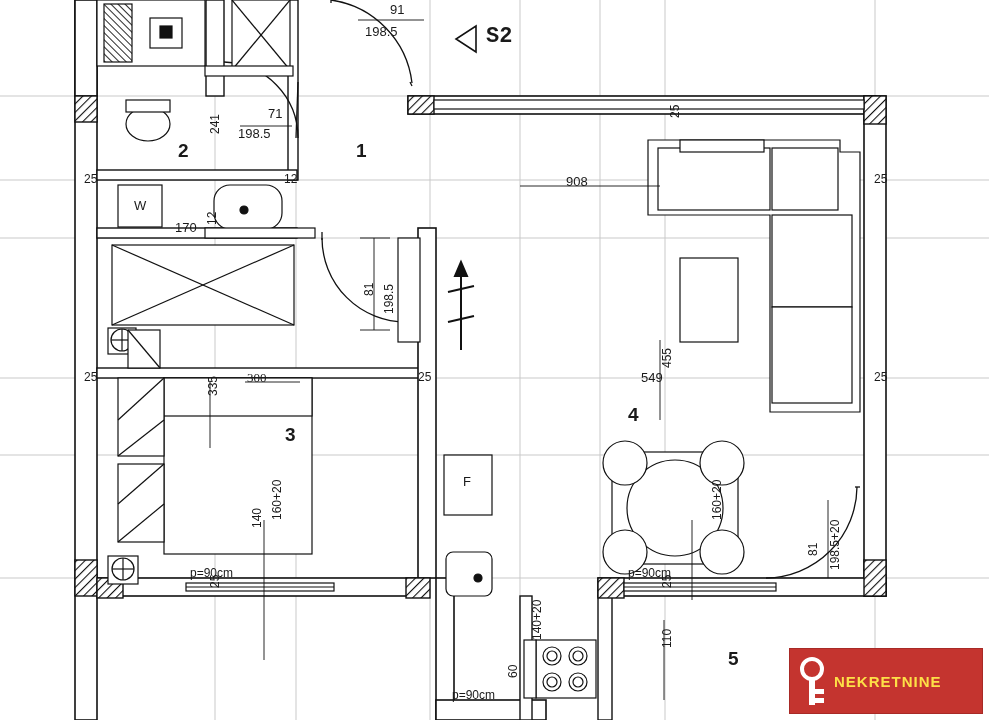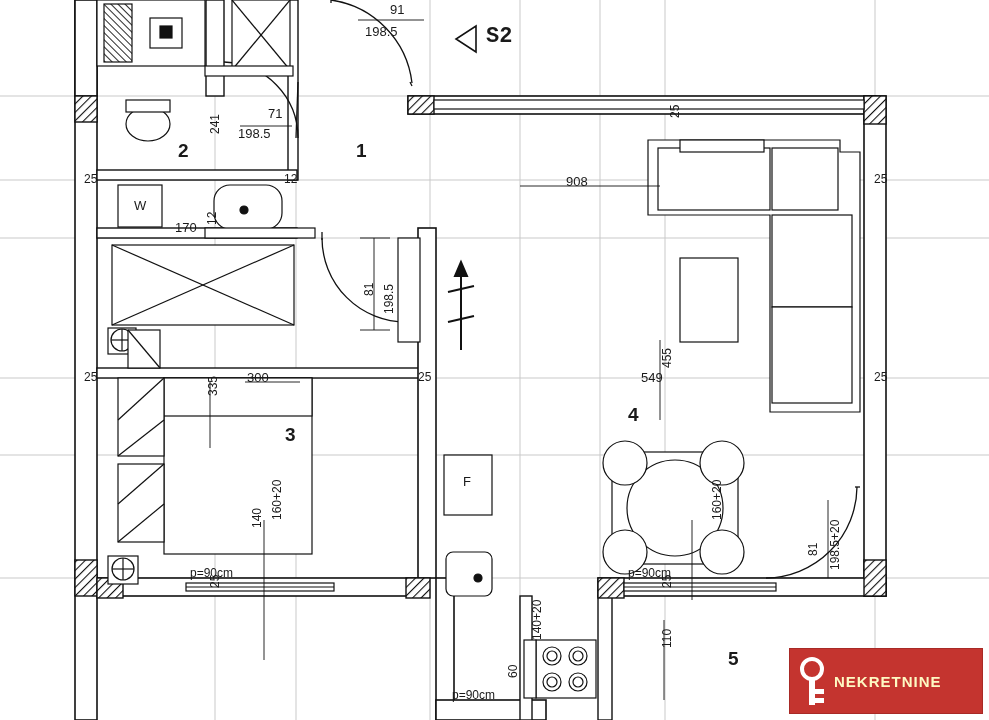--- a/index.html
+++ b/index.html
@@ -6,21 +6,21 @@
   body{width:989px;height:720px;font-family:"Liberation Sans",sans-serif;overflow:hidden;position:relative;}
   #plan{position:absolute;left:0;top:0;width:989px;height:720px;}
   .lbl{position:absolute;font-family:"Liberation Sans",sans-serif;color:#1a1a1a;white-space:nowrap;}
   .dim{font-size:13px;}
   .dimsm{font-size:12px;}
   .roomnum{font-size:19px;font-weight:700;}
   .rot90{transform:rotate(-90deg);transform-origin:left top;}
   .s2{font-size:22px;font-weight:600;}
   .logo{position:absolute;right:6px;bottom:6px;width:192px;height:64px;background:#c4342f;border:1px solid #a82a26;display:flex;align-items:center;overflow:hidden;}
   .logo-left{width:44px;height:100%;display:flex;align-items:center;justify-content:center;}
-  .logo-right{flex:1;display:flex;flex-direction:column;justify-content:center;color:#fef9c3;line-height:1;}
+  .logo-right{flex:1;display:flex;flex-direction:column;justify-content:center;color:#fde047;line-height:1;}
   .logo-top{font-size:15px;letter-spacing:1px;font-weight:600;}
   .logo-bot{font-size:31px;font-weight:800;letter-spacing:0px;margin-top:1px;}
 </style>
 </head>
 <body>
 
 <svg id="plan" viewBox="0 0 989 720" xmlns="http://www.w3.org/2000/svg">
   <defs>
     <pattern id="hatch" width="6" height="6" patternUnits="userSpaceOnUse" patternTransform="rotate(45)">
       <rect width="6" height="6" fill="#ffffff"></rect>
@@ -260,21 +260,21 @@
 <div class="lbl dimsm" style="left:284px;top:172px;">12</div>
 <div class="lbl dimsm rot90" style="left:205px;top:225px;">12</div>
 
 <div class="lbl dimsm rot90" style="left:362px;top:296px;">81</div>
 <div class="lbl dimsm rot90" style="left:382px;top:314px;">198.5</div>
 
 <div class="lbl dim" style="left:566px;top:174px;">908</div>
 <div class="lbl dimsm rot90" style="left:660px;top:368px;">455</div>
 <div class="lbl dim" style="left:641px;top:370px;">549</div>
 
-<div class="lbl dim" style="left:247px;top:370px;">300</div>
+<div class="lbl dim" style="left:247px;top:370px;font-family:Liberation Serif, serif;">300</div>
 <div class="lbl dimsm rot90" style="left:206px;top:396px;">335</div>
 
 <div class="lbl dimsm" style="left:190px;top:566px;">p=90cm</div>
 <div class="lbl dimsm rot90" style="left:250px;top:528px;">140</div>
 <div class="lbl dimsm rot90" style="left:270px;top:520px;">160+20</div>
 
 <div class="lbl dimsm" style="left:628px;top:566px;">p=90cm</div>
 <div class="lbl dimsm rot90" style="left:710px;top:520px;">160+20</div>
 <div class="lbl dimsm rot90" style="left:660px;top:648px;">110</div>
 

